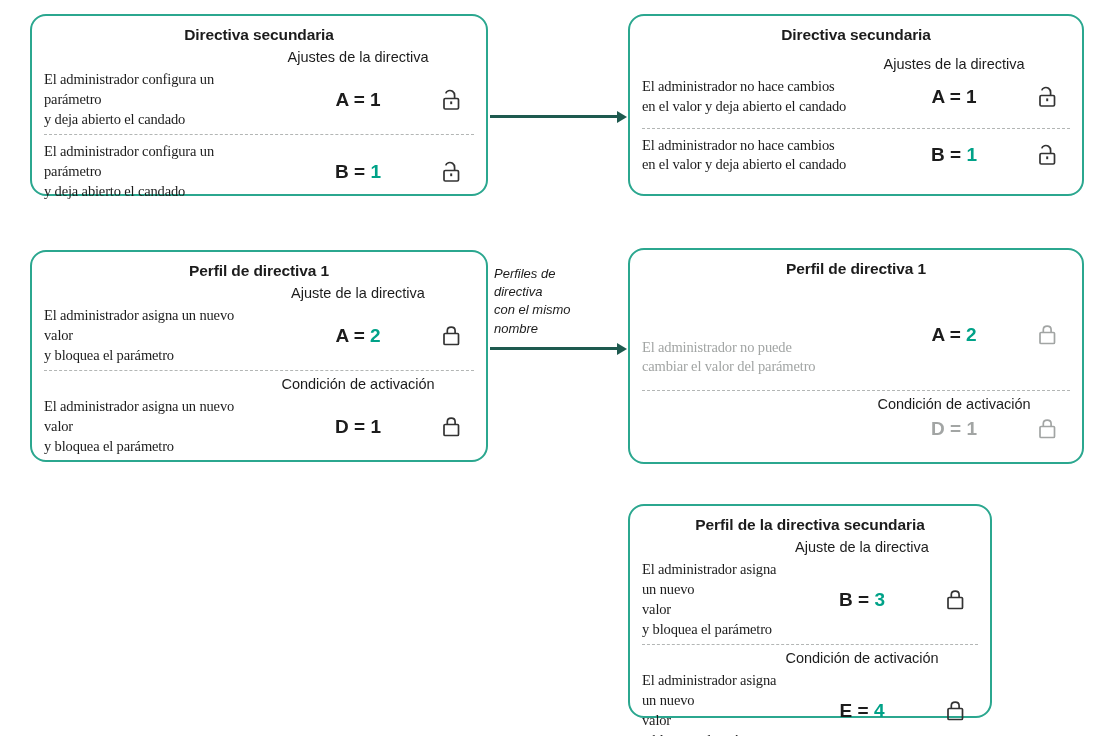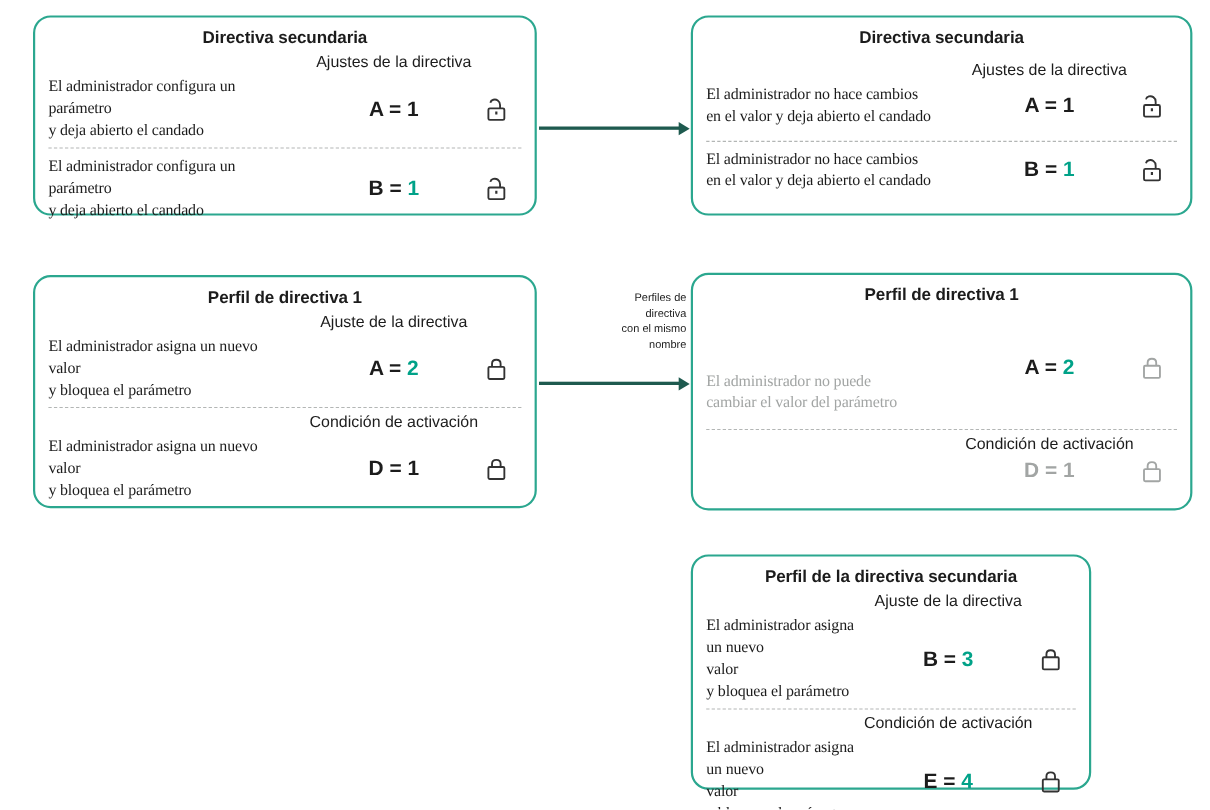--- a/index.html
+++ b/index.html
@@ -114,25 +114,26 @@
     right: -9px;
     top: 50%;
     transform: translateY(-50%);
     width: 0; height: 0;
     border-left: 10px solid var(--arrow-dark);
     border-top: 6px solid transparent;
     border-bottom: 6px solid transparent;
   }
   .arrow-label {
     position: absolute;
-    text-align: right;
-    font-size: 10px;
+    text-align: left;
+    font-size: 13px;
     line-height: 1.4;
     white-space: pre-line;
     color: var(--text-black);
+    font-style: italic;
   }
 
   
   #box-directiva-principal    { left: 30px;  top: 14px;  width: 458px; height: 182px; }
   #box-directiva-secundaria   { left: 628px; top: 14px;  width: 456px; height: 182px; }
   #box-perfil-1               { left: 30px;  top: 250px; width: 458px; height: 212px; }
   #box-perfil-1-heredado      { left: 628px; top: 248px; width: 456px; height: 216px; }
   #box-perfil-secundaria      { left: 628px; top: 504px; width: 364px; height: 214px; }
   #arrow-top    { left: 490px; top: 115px; width: 128px; }
   #arrow-middle { left: 490px; top: 347px; width: 128px; }

